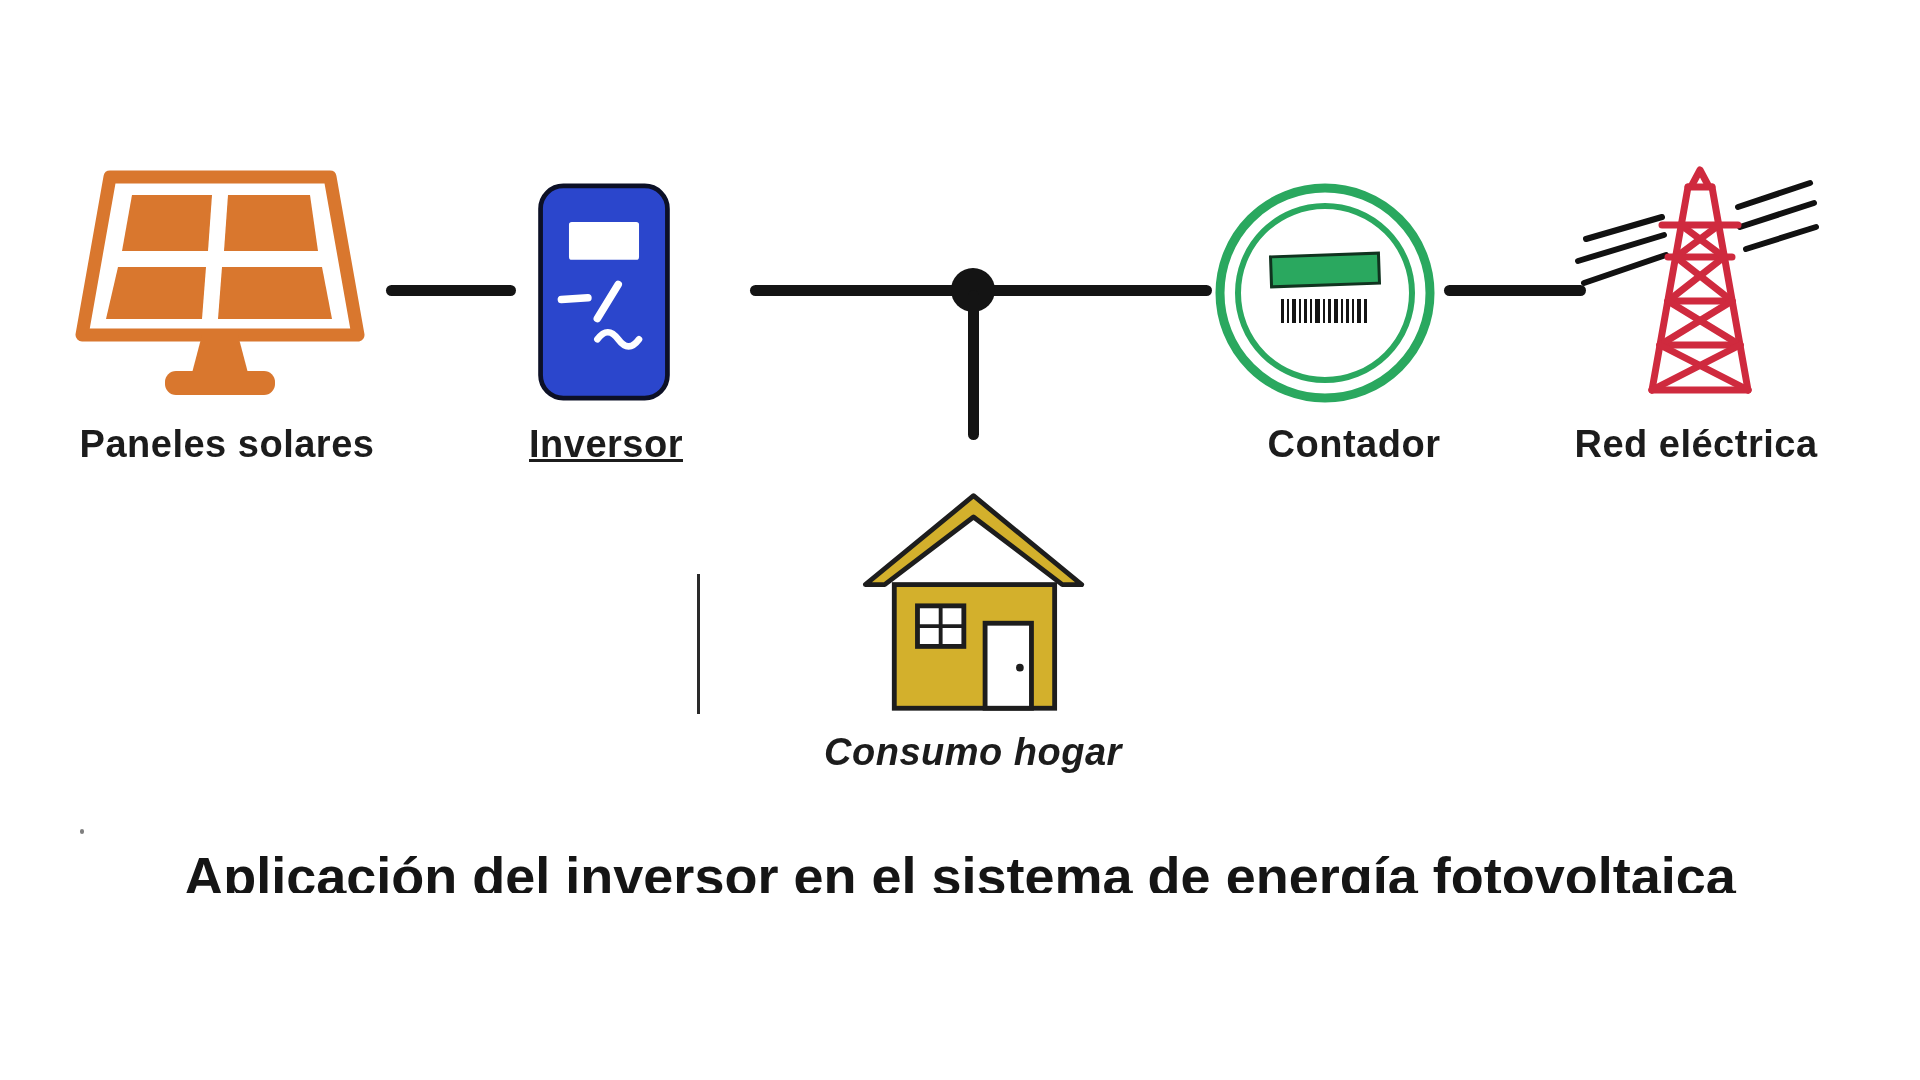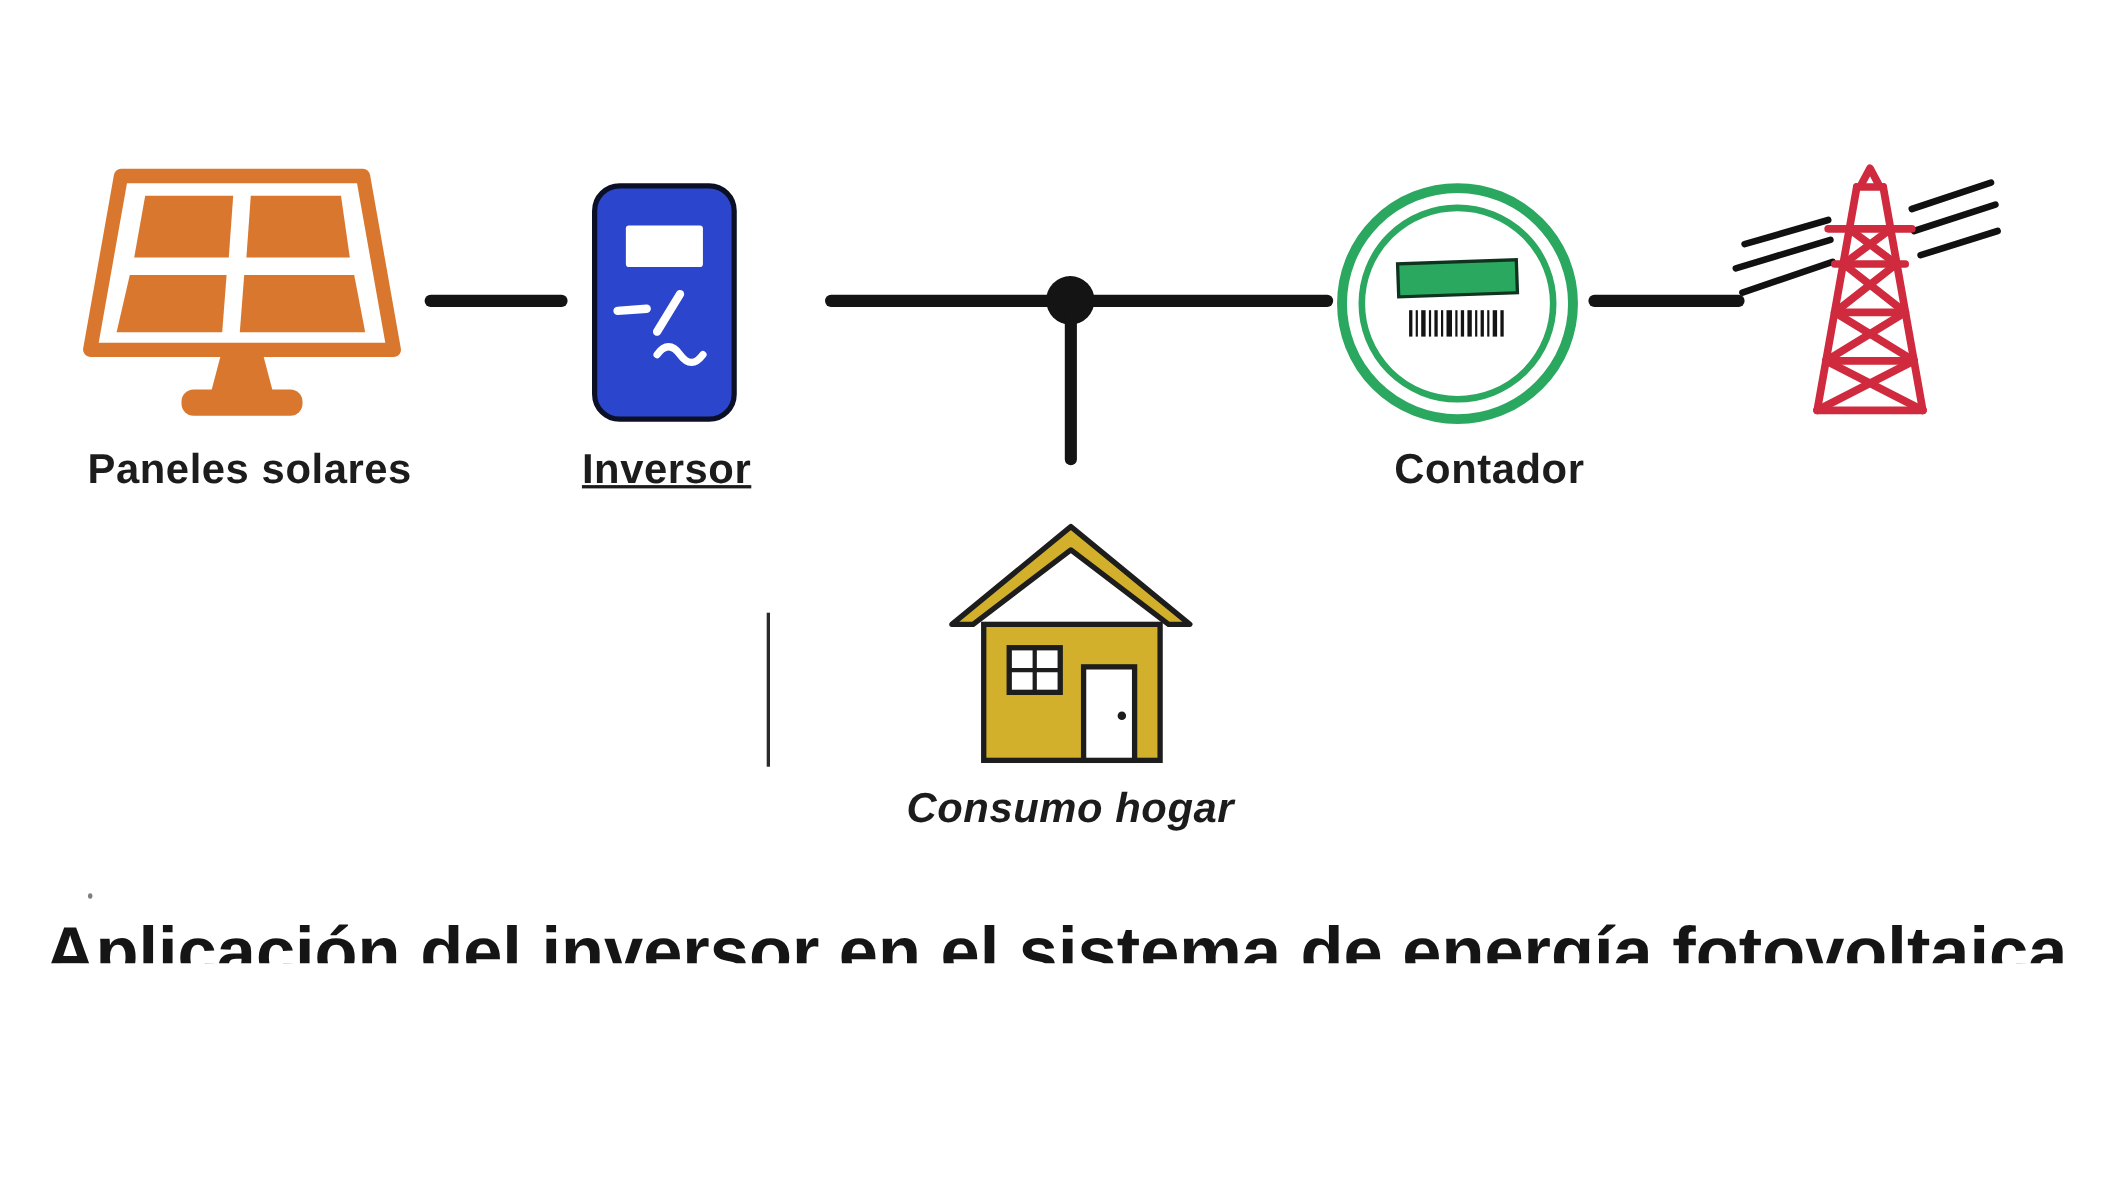--- a/index.html
+++ b/index.html
@@ -7,20 +7,21 @@
     padding: 0;
     background: #ffffff;
     font-family: "Liberation Sans", "DejaVu Sans", sans-serif;
   }
   #canvas {
     position: relative;
     width: 1920px;
     height: 876px;
     background: #ffffff;
     overflow: hidden;
+    margin-top: 17px;
   }
   .abs { position: absolute; }
   .node-label {
     position: absolute;
     text-align: center;
     font-size: 38px;
     font-weight: 800;
     color: #1c1c1c;
     letter-spacing: 0.5px;
   }
@@ -35,21 +36,21 @@
     height: 44px;
     border-radius: 50%;
     background: var(--line-black, #141414);
   }
   #main-title {
     position: absolute;
     left: 0;
     top: 828px;
     width: 1920px;
     text-align: center;
-    font-size: 64px;
+    font-size: 54px;
     font-weight: 800;
     color: #151515;
     letter-spacing: 0px;
   }
   .stray-line {
     position: absolute;
     background: #2a2a2a;
   }
   svg { display: block; }
 </style>
@@ -165,19 +166,20 @@
         <path d="M 154 92 L 98 136"></path>
         <path d="M 90 180 H 170"></path>
         <path d="M 98 136 L 170 180"></path>
         <path d="M 162 136 L 90 180"></path>
         <path d="M 90 180 L 178 225"></path>
         <path d="M 170 180 L 82 225"></path>
         <path d="M 82 225 H 178"></path>
       </g>
     </svg>
   </div>
+  <div class="node-label" style="left:1521px; top:406px; width:350px;">Red eléctrica</div>
 
   <div class="stray-line" style="left:697px; top:557px; width:3px; height:140px;"></div>
   <div class="stray-line" style="left:80px; top:812px; width:4px; height:5px; border-radius:2px; opacity:0.6;"></div>
 
   <div id="main-title">Aplicación del inversor en el sistema de energía fotovoltaica</div>
 
 </div>
 
 </body></html>

